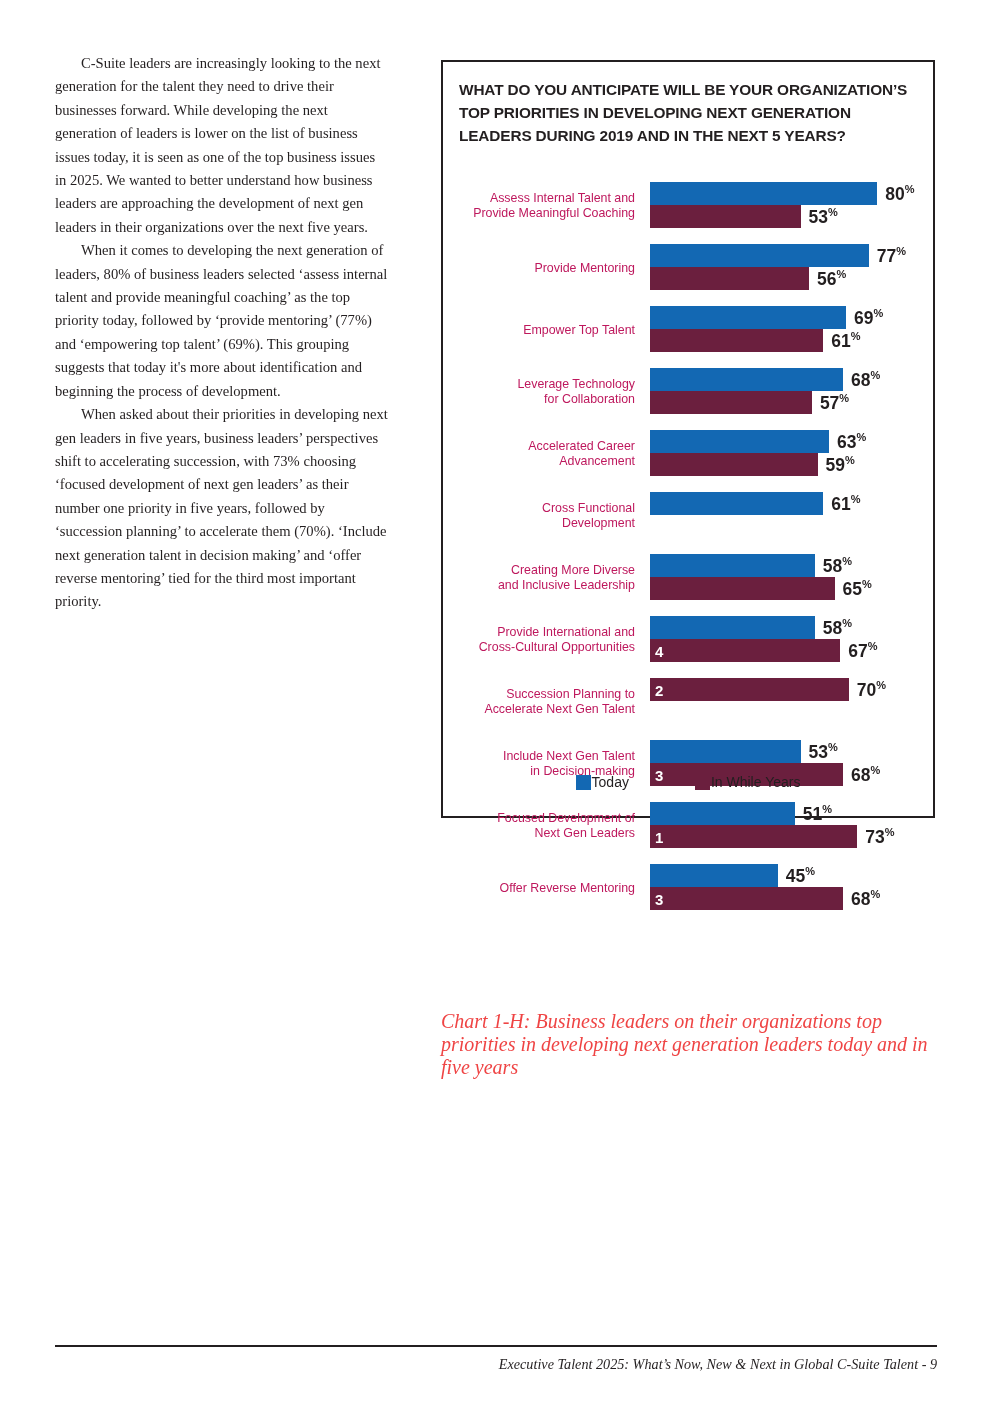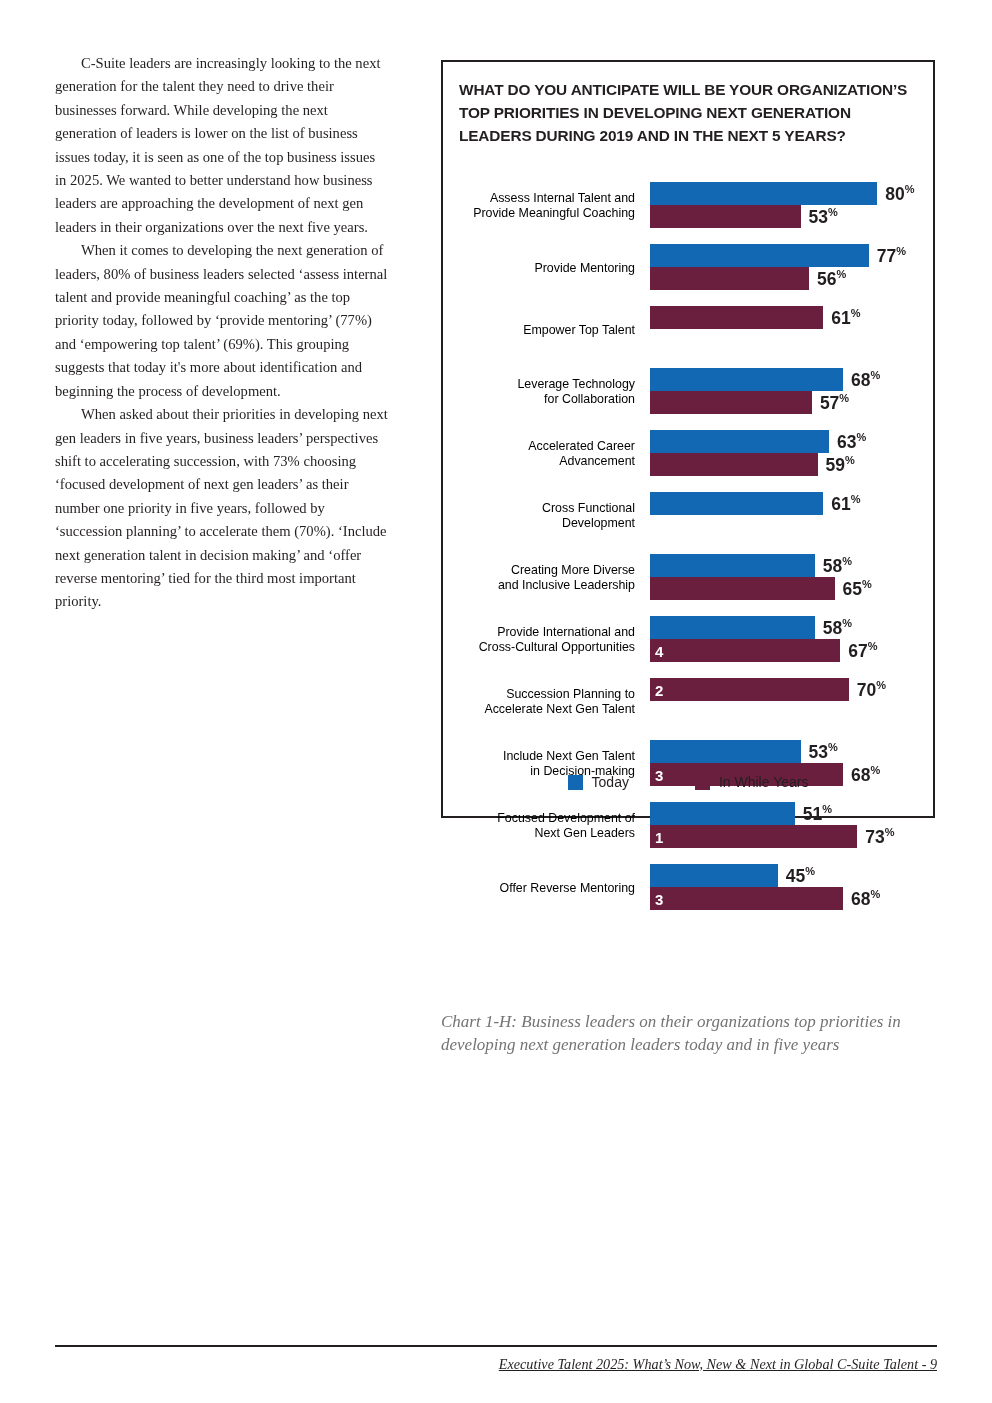--- a/index.html
+++ b/index.html
@@ -57,21 +57,21 @@
   }
   .cat-label{
     position:absolute;
     right:298px;
     top:50%;
     transform:translateY(-50%);
     width:190px;
     text-align:right;
     font-size:12.4px;
     line-height:14.6px;
-    color:#000000;
+    color:#be185d;
   }
   .bars{
     position:absolute;
     left:207px;
     top:7px;
     right:0;
   }
   .bar-wrap{
     position:relative;
     height:23px;
@@ -114,55 +114,54 @@
     left:0; right:0;
     bottom:26px;
     display:flex;
     justify-content:center;
     align-items:center;
     gap:66px;
   }
   .legend-item{
     display:flex;
     align-items:center;
-    gap:9px;
+    gap:1px;
   }
   .swatch{width:15px;height:15px;display:inline-block;}
   .legend-label{
     font-size:14px;
     color:#231f20;
   }
 
   
   #caption{
     position:absolute;
     left:441px; top:1010px; width:500px;
     font-family:"Liberation Serif", serif;
     font-style:italic;
-    font-size:17px;
+    font-size:20px;
     line-height:23px;
-    color:#737373;
+    color:#ef4444;
   }
 
   
   #footer-rule{
     position:absolute;
     left:55px; right:55px; top:1345px;
     height:2px;
     background:#231f20;
   }
   #footer-text{
     position:absolute;
     right:55px; top:1356px;
     font-family:"Liberation Serif", serif;
     font-style:italic;
     font-size:14.2px;
     color:#231f20;
     white-space:nowrap;
-    text-decoration:underline;
   }
 </style>
 </head>
 <body>
 
 <div id="article">
     <p>C-Suite leaders are increasingly looking to the next generation for the talent they need to drive their businesses forward. While developing the next generation of leaders is lower on the list of business issues today, it is seen as one of the top business issues in 2025. We wanted to better understand how business leaders are approaching the development of next gen leaders in their organizations over the next five years.</p>
     <p>When it comes to developing the next generation of leaders, 80% of business leaders selected ‘assess internal talent and provide meaningful coaching’ as the top priority today, followed by ‘provide mentoring’ (77%) and ‘empowering top talent’ (69%). This grouping suggests that today it's more about identification and beginning the process of development.</p>
     <p>When asked about their priorities in developing next gen leaders in five years, business leaders’ perspectives shift to accelerating succession, with 73% choosing ‘focused development of next gen leaders’ as their number one priority in five years, followed by ‘succession planning’ to accelerate them (70%). ‘Include next generation talent in decision making’ and ‘offer reverse mentoring’ tied for the third most important priority.</p>
   </div>
@@ -193,20 +192,24 @@
           <div class="bar-wrap">
             <div class="bar future" style="width: 159.04px; background: rgb(107, 31, 62);"></div>
             <span class="bar-value" style="left: 167.04px;">56<span class="pct">%</span></span>
           </div>
         </div>
       </div>
       <div class="row">
         <div class="cat-label">Empower Top Talent</div>
         <div class="bars">
           <div class="bar-wrap">
+            <div class="bar today" style="width: 195.96px; background: rgb(19, 104, 179);"></div>
+            <span class="bar-value" style="left: 203.96px;">69<span class="pct">%</span></span>
+          </div>
+          <div class="bar-wrap">
             <div class="bar future" style="width: 173.24px; background: rgb(107, 31, 62);"></div>
             <span class="bar-value" style="left: 181.24px;">61<span class="pct">%</span></span>
           </div>
         </div>
       </div>
       <div class="row">
         <div class="cat-label">Leverage Technology<br>for Collaboration</div>
         <div class="bars">
           <div class="bar-wrap">
             <div class="bar today" style="width: 193.12px; background: rgb(19, 104, 179);"></div>

